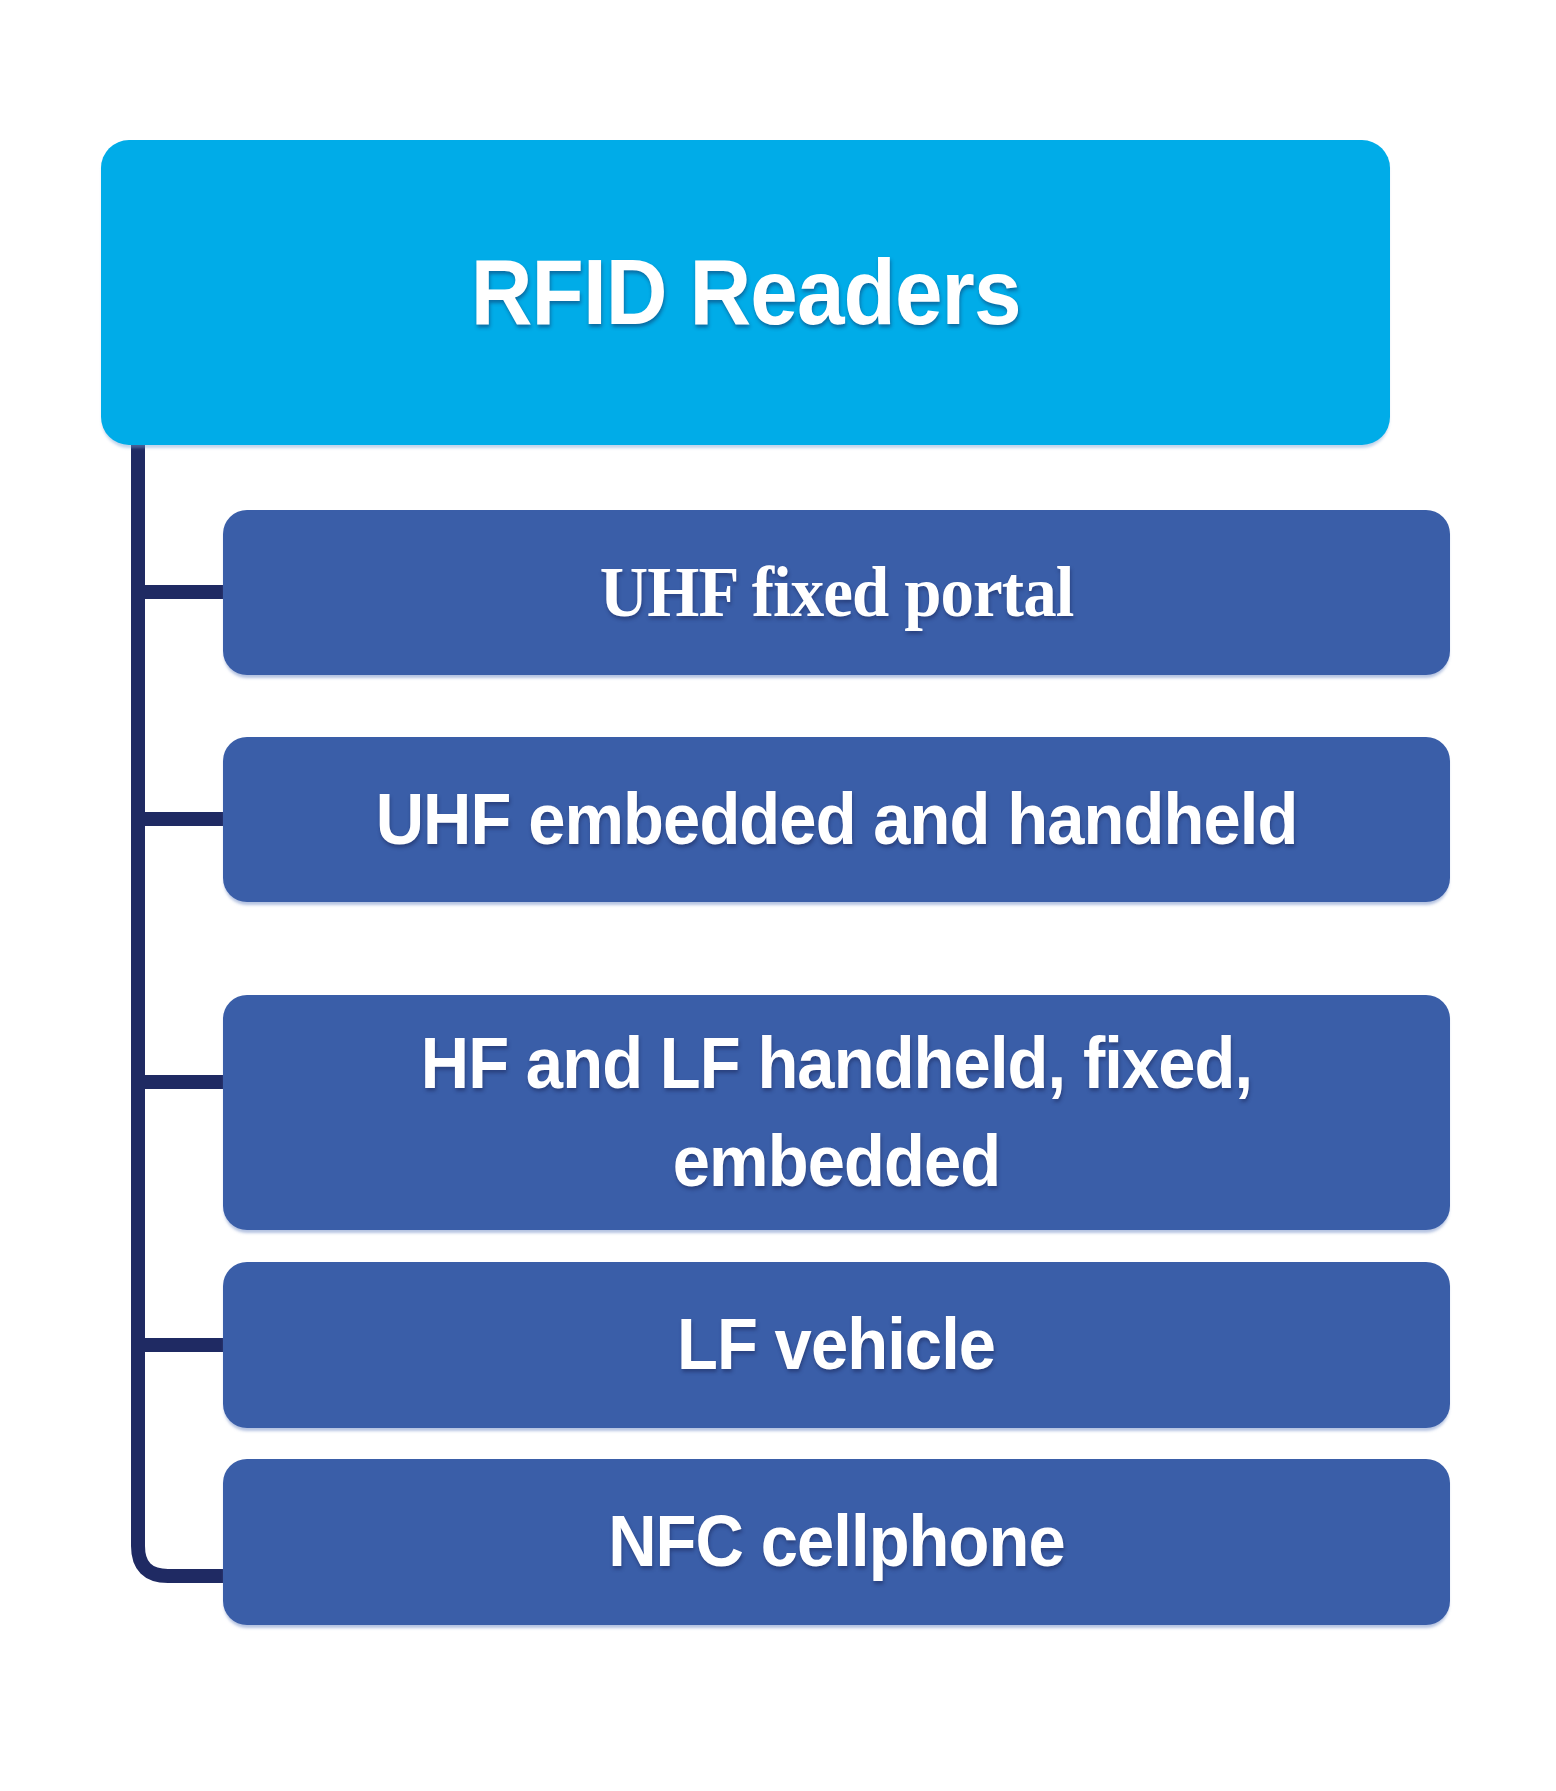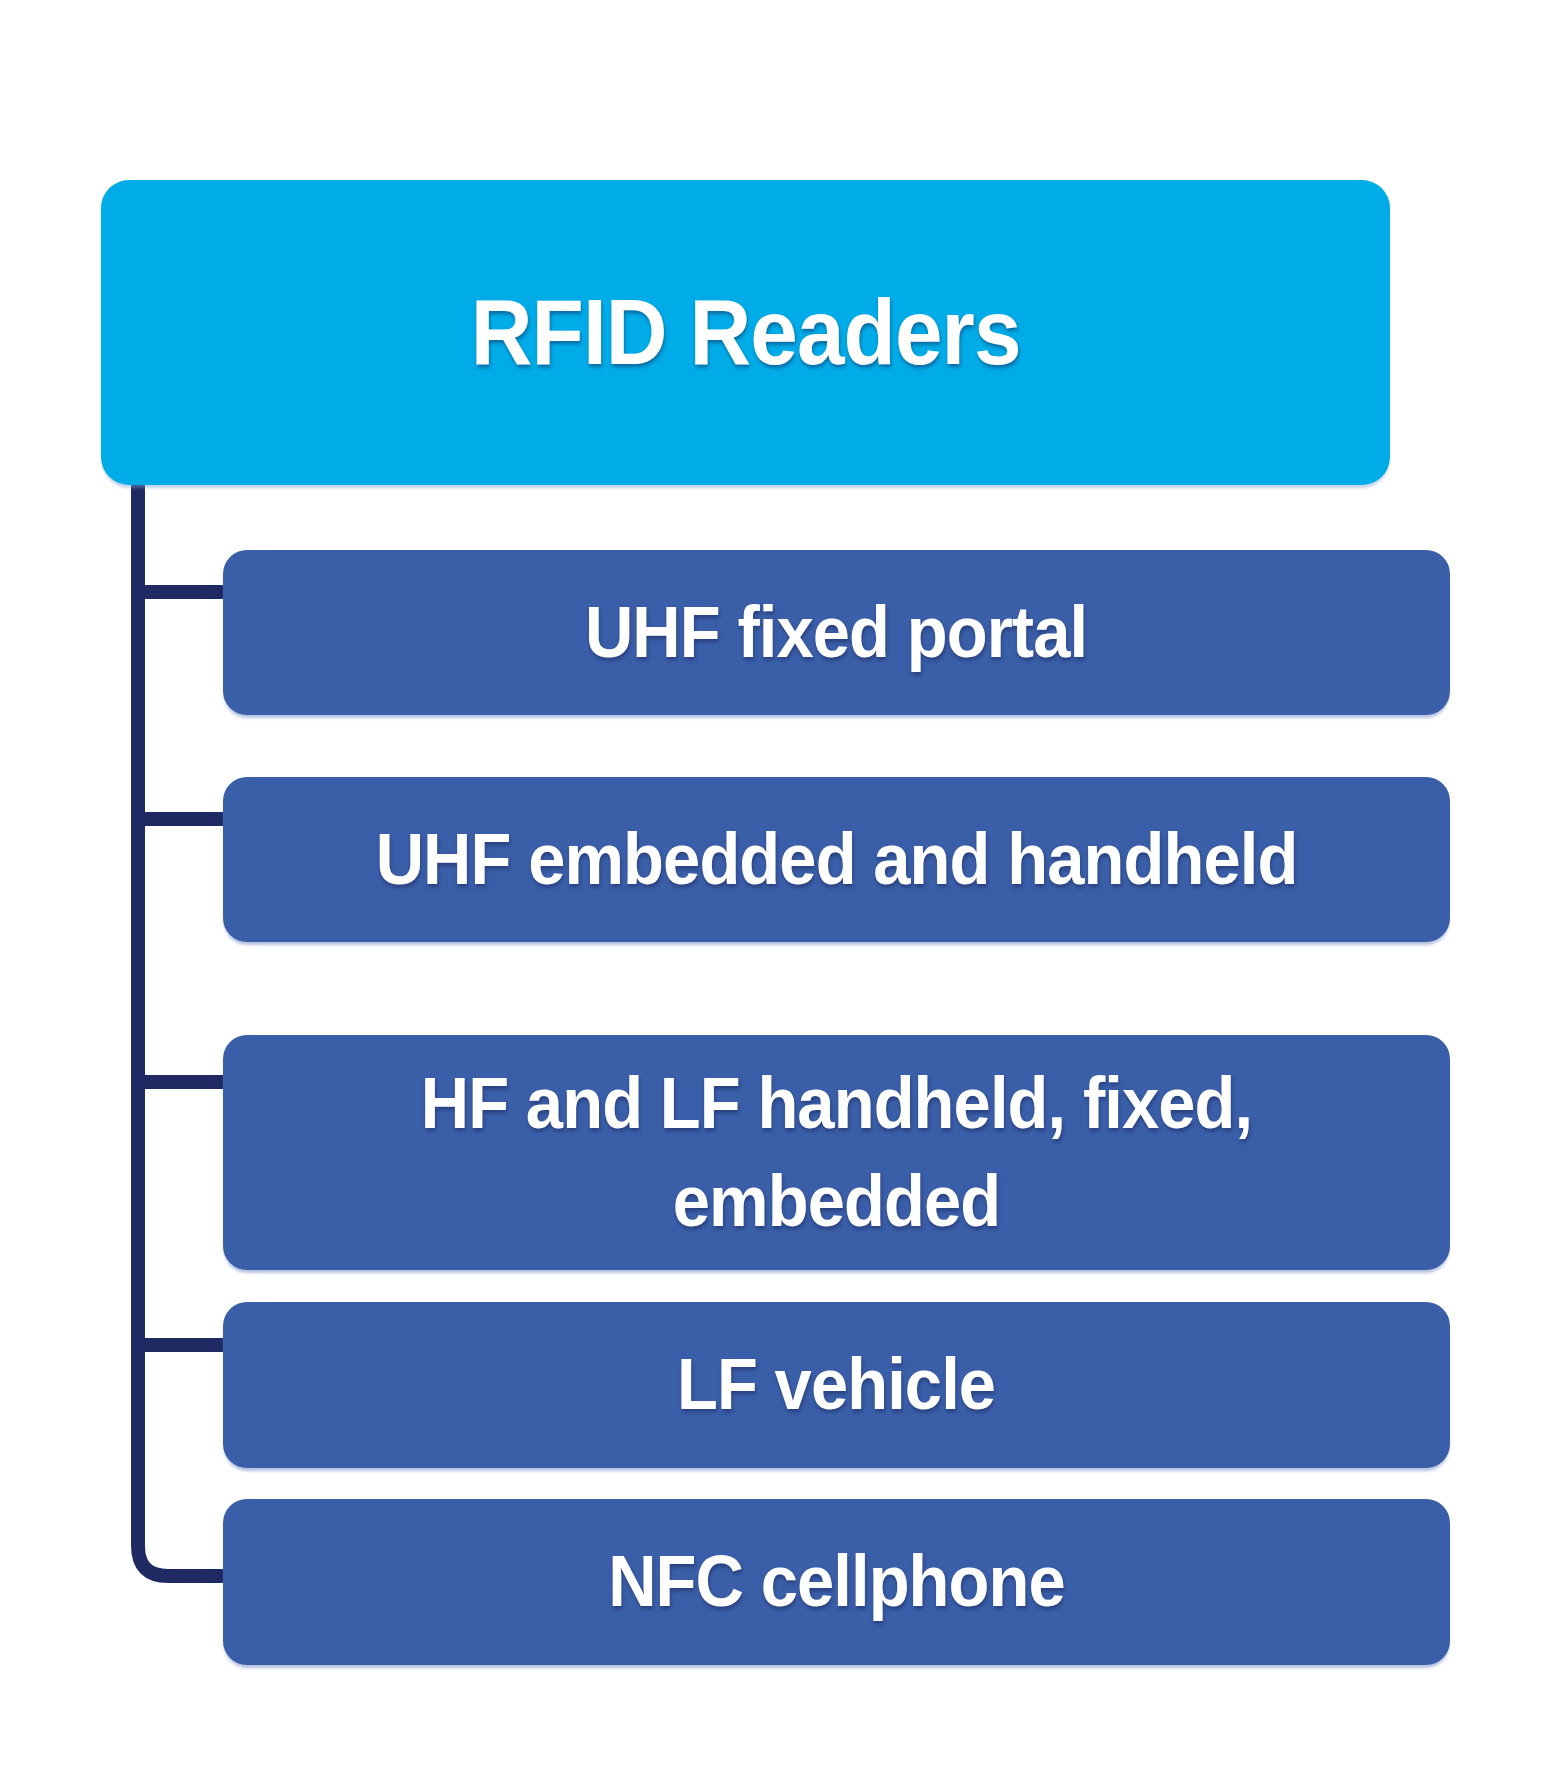--- a/index.html
+++ b/index.html
@@ -31,21 +31,20 @@
   }
   .node {
     position: absolute;
     display: flex;
     align-items: center;
     justify-content: center;
     color: var(--text, #ffffff);
     font-weight: bold;
     text-align: center;
     box-sizing: border-box;
-    margin-top: 40px;
   }
   .node .label {
     display: inline-block;
     transform: scaleX(0.93);
     transform-origin: center;
     letter-spacing: -1px;
     text-shadow: 1px 3px 4px rgba(23, 32, 77, 0.45);
   }
   .node.root {
     left: 101px;
@@ -61,21 +60,21 @@
     left: 223px;
     width: 1227px;
     height: 165px;
     border-radius: 24px;
     background: var(--child-fill, #3a5ea8);
     font-size: 72px;
     line-height: 1.35;
     padding: 0 50px;
     box-shadow: 0 4px 3px -1px rgba(120, 145, 200, 0.55);
   }
-  .child.c1 { top: 510px; }
+  .child.c1 { top: 510px; font-family: Liberation Serif, serif; }
   .child.c2 { top: 737px; }
   .child.c3 { top: 995px; height: 235px; }
   .child.c4 { top: 1262px; height: 166px; }
   .child.c5 { top: 1459px; height: 166px; }
 </style>
 </head>
 <body>
 
 <div class="canvas">
 

